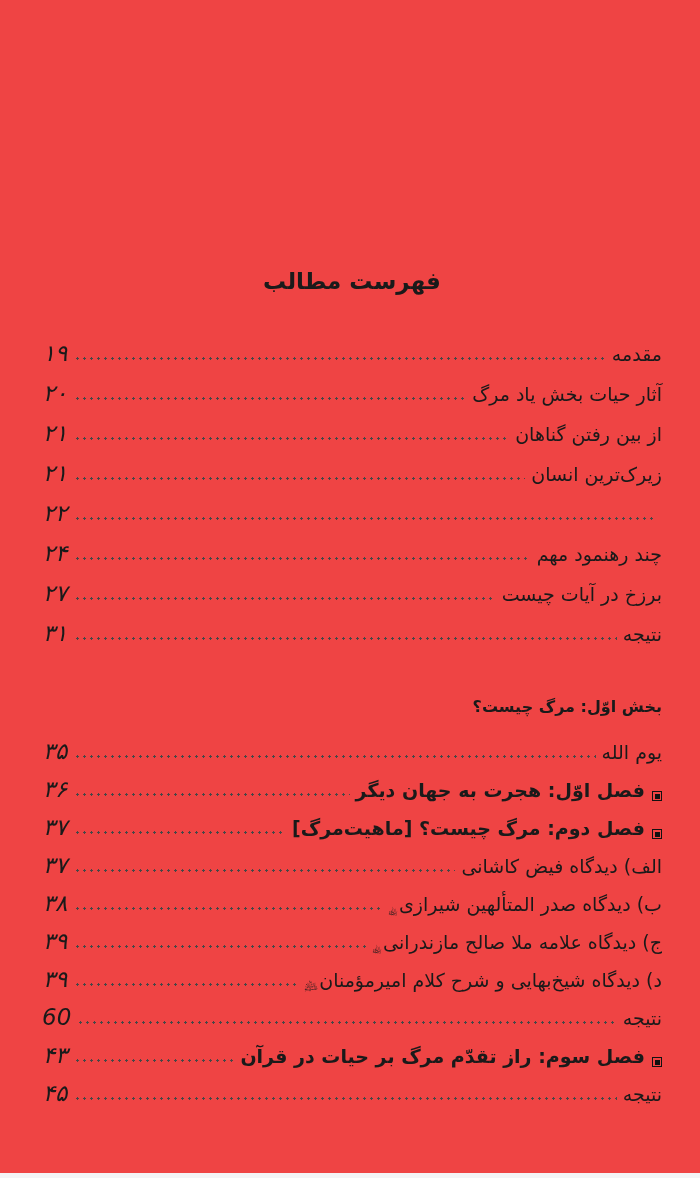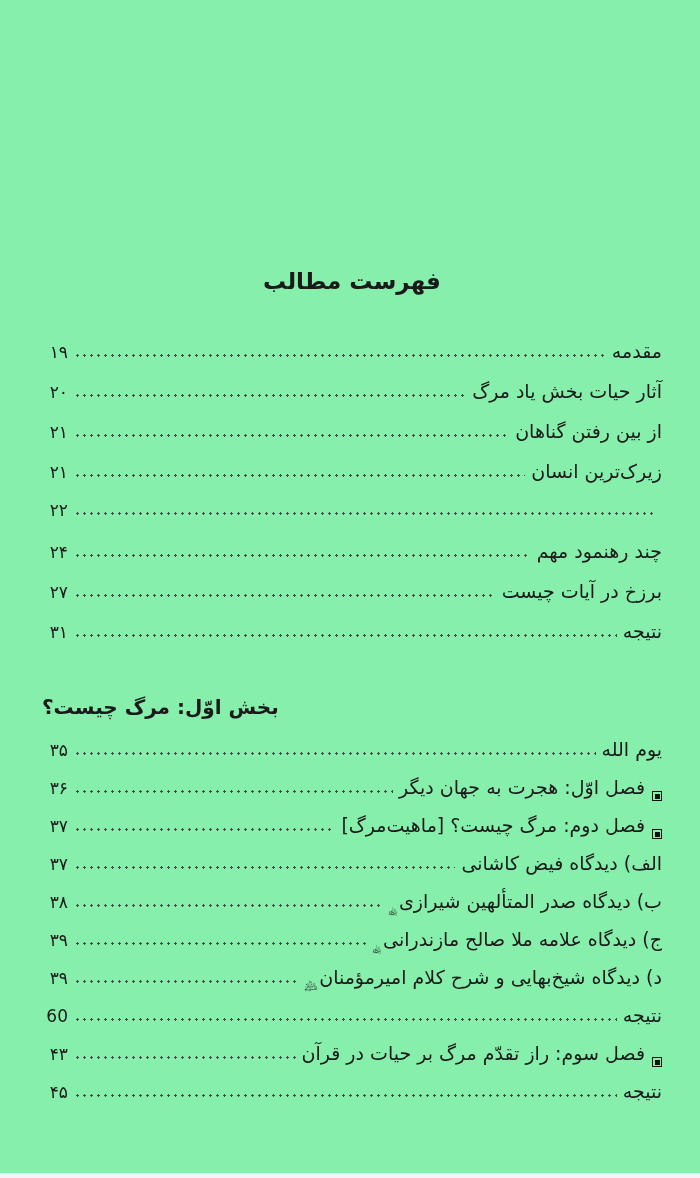--- a/index.html
+++ b/index.html
@@ -5,21 +5,21 @@
   html, body {
     margin: 0;
     padding: 0;
     background: #ffffff;
   }
   .page {
     position: relative;
     width: 700px;
     height: 1178px;
     margin: 0 auto;
-    background: #86efac;
+    background: #ef4444;
     overflow: hidden;
     direction: rtl;
     font-family: "DejaVu Sans", sans-serif;
     color: #1a1a1a;
   }
   .content {
     padding: 266px 38px 0 42px;
   }
   .book-title {
     margin: 0;
@@ -39,21 +39,21 @@
     display: flex;
     align-items: baseline;
     height: 40px;
     font-size: 19px;
     white-space: nowrap;
   }
   .toc-list.second .toc-row {
     height: 38px;
   }
   .toc-row.bold .label {
-    font-weight: 400;
+    font-weight: 700;
   }
   .bullet {
     position: relative;
     width: 8px;
     height: 8px;
     border: 1.6px solid #111111;
     margin-left: 7px;
     flex: 0 0 auto;
     align-self: center;
     transform: translateY(1px);
@@ -80,28 +80,29 @@
     height: 5px;
     margin: 0 6px;
     background-image: radial-gradient(circle 1.15px at 3.5px 2.5px, #474747 97%, rgba(0,0,0,0));
     background-size: 7px 5px;
     background-repeat: repeat-x;
     background-position: left bottom;
     min-width: 12px;
   }
   .pagenum {
     flex: 0 0 auto;
-    font-size: 17px;
+    font-size: 23px;
     min-width: 26px;
-    text-align: right;
+    text-align: center;
+    font-style: italic;
   }
   .section-heading {
     margin: 32px 0 0 0;
-    text-align: left;
-    font-size: 20px;
+    text-align: right;
+    font-size: 16px;
     line-height: 30px;
     font-weight: 700;
   }
   .bottom-edge {
     position: absolute;
     left: 0; right: 0; bottom: 0;
     height: 5px;
     background: #f4f4f6;
   }
 </style>

